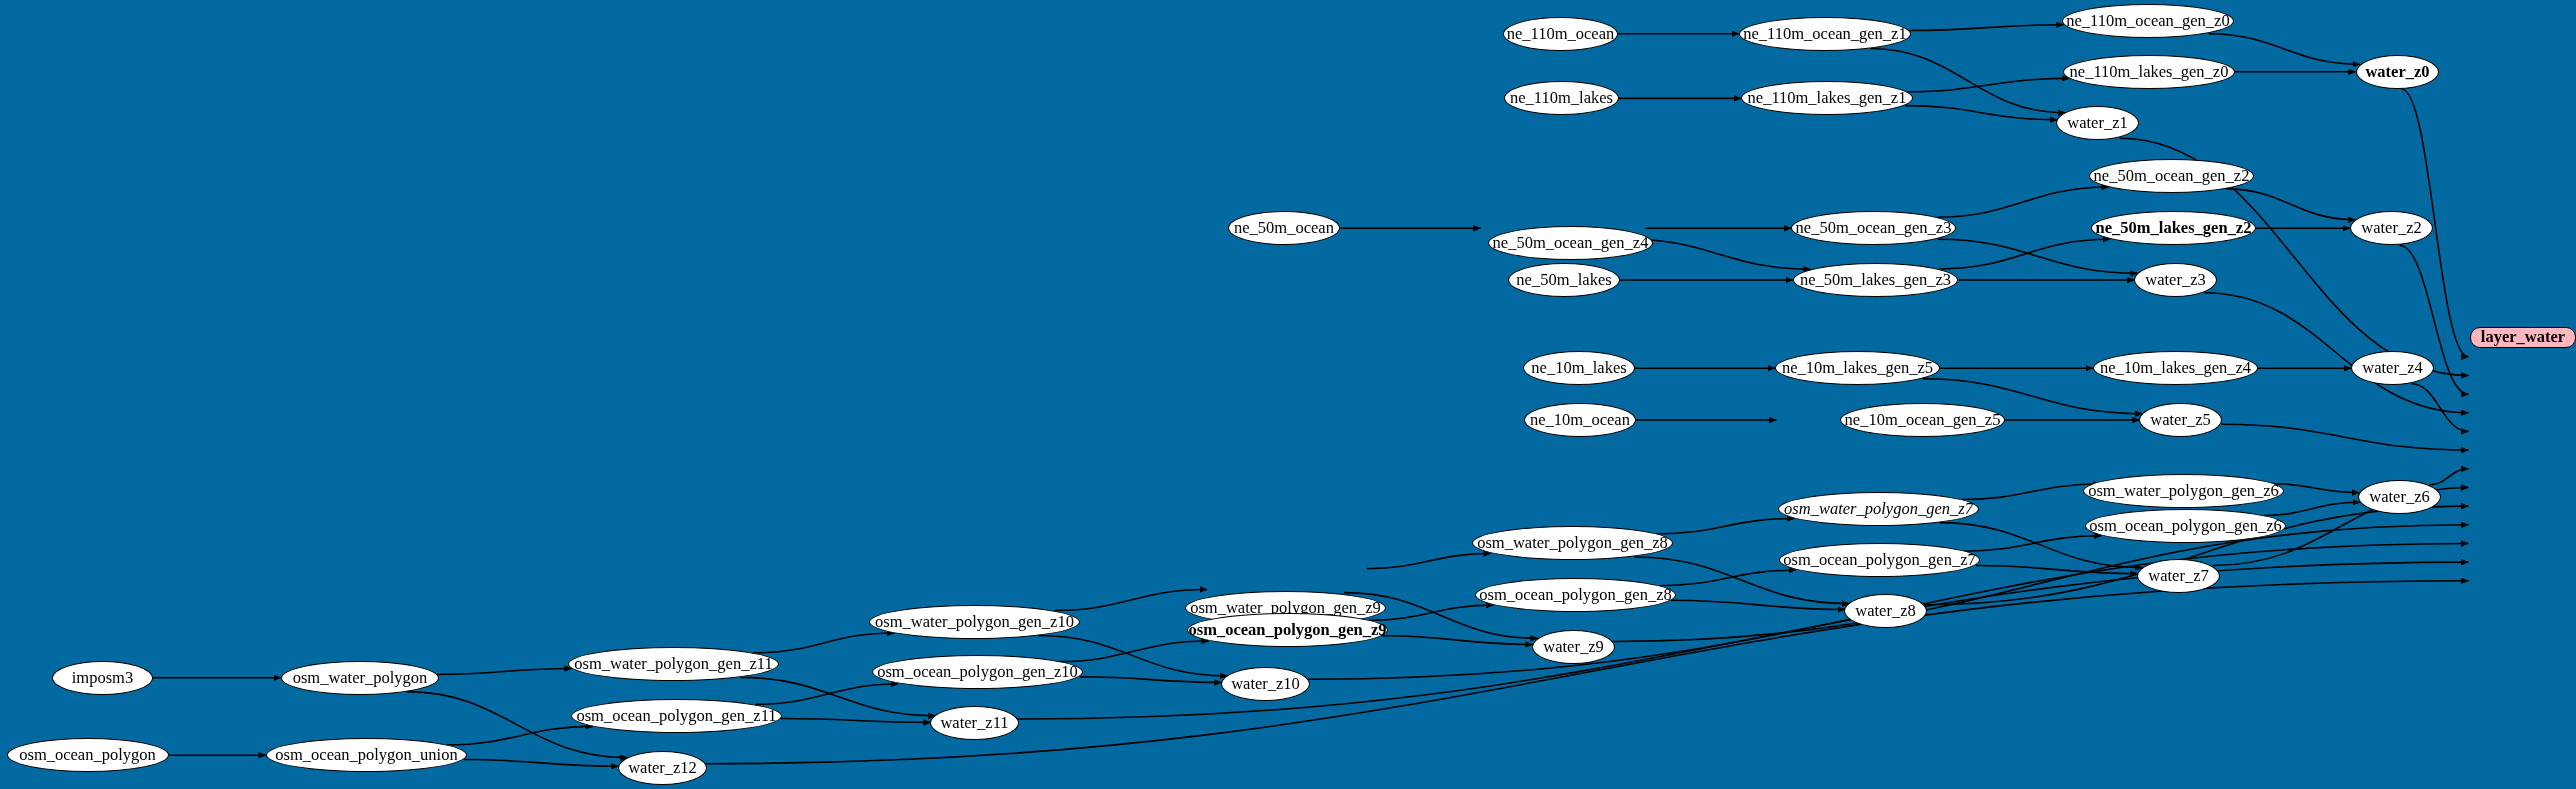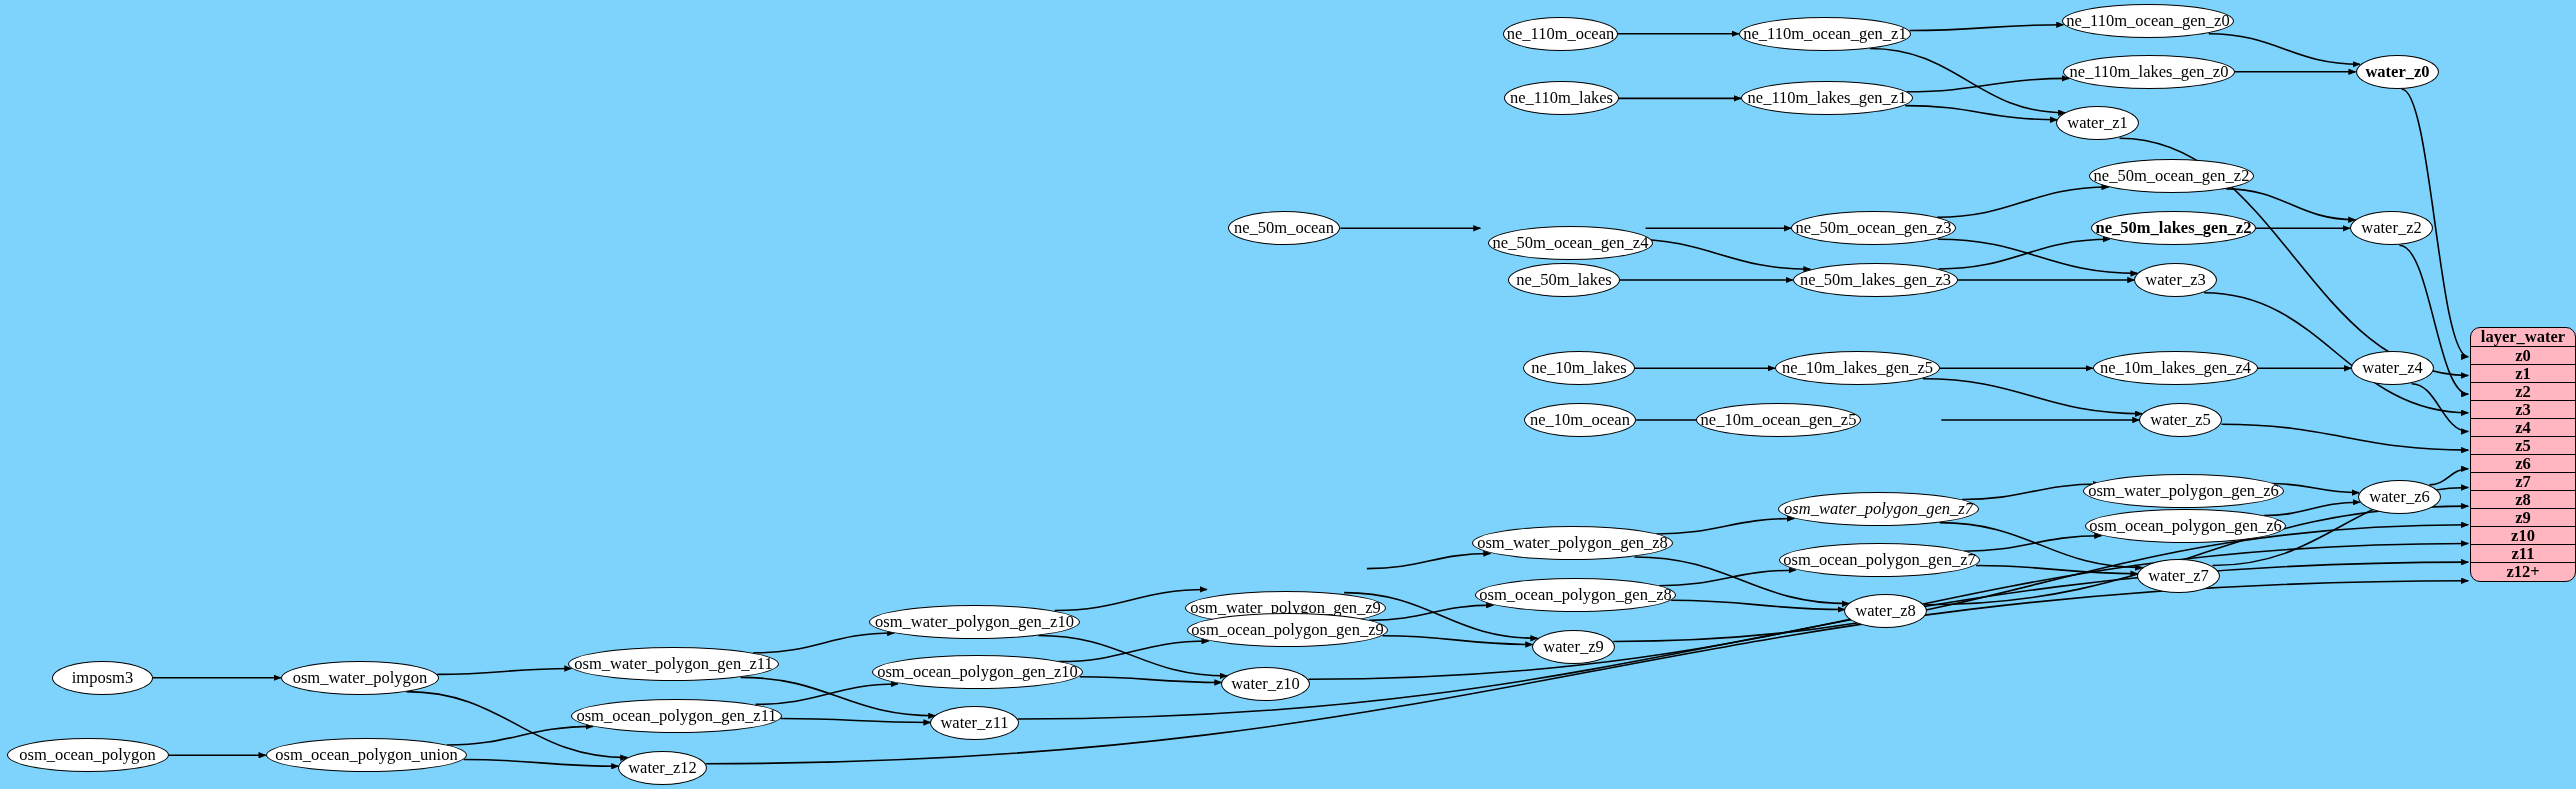--- a/index.html
+++ b/index.html
@@ -1,17 +1,17 @@
 <!DOCTYPE html>
 <html style="font-size:11.5px"><head>
 <meta charset="utf-8">
 <style>
   html,body{margin:0;padding:0;background:#ffffff;}
   body{font-family:"Liberation Serif",serif;}
-  #graph-root{position:relative;width:2576px;height:789px;background:#7dd3fc;overflow:hidden;}
+  #graph-root{position:relative;width:2576px;height:789px;background:#0369a1;overflow:hidden;}
   svg#edges{position:absolute;left:0;top:0;width:2576px;height:789px;}
   .node{position:absolute;display:flex;align-items:center;justify-content:center;
         border:1.4px solid #000;border-radius:50%;background:#fff;
         font-family:"Liberation Serif",serif;font-size:16.5px;color:#000;
         white-space:nowrap;box-sizing:border-box;}
   .legend{position:absolute;border:1.4px solid #000;border-radius:10px;background:#ffb6c1;
           box-sizing:border-box;overflow:hidden;}
   .legend .lg-row{border-bottom:1.4px solid #000;text-align:center;
                   font-family:"Liberation Serif",serif;font-size:16.5px;color:#000;
                   line-height:18px;height:18px;box-sizing:border-box;}
@@ -113,59 +113,44 @@
       <div class="node" style="left: 2350px; top: 211px; width: 83px; height: 34px;">water_z2</div>
       <div class="node" style="left: 1508px; top: 263px; width: 112px; height: 34px;">ne_50m_lakes</div>
       <div class="node" style="left: 1793px; top: 263px; width: 165px; height: 34px;">ne_50m_lakes_gen_z3</div>
       <div class="node" style="left: 2091px; top: 211px; width: 165px; height: 34px; font-weight: bold;">ne_50m_lakes_gen_z2</div>
       <div class="node" style="left: 2134px; top: 263px; width: 83px; height: 34px;">water_z3</div>
       <div class="node" style="left: 1523px; top: 351px; width: 112px; height: 34px;">ne_10m_lakes</div>
       <div class="node" style="left: 1775px; top: 351px; width: 165px; height: 34px;">ne_10m_lakes_gen_z5</div>
       <div class="node" style="left: 2093px; top: 351px; width: 165px; height: 34px;">ne_10m_lakes_gen_z4</div>
       <div class="node" style="left: 2351px; top: 351px; width: 83px; height: 34px;">water_z4</div>
       <div class="node" style="left: 1524px; top: 403px; width: 112px; height: 34px;">ne_10m_ocean</div>
-      <div class="node" style="left: 1696px; top: 403px; width: 165px; height: 34px;">ne_10m_ocean_gen_z5</div>
+      <div class="node" style="left: 1840px; top: 403px; width: 165px; height: 34px;">ne_10m_ocean_gen_z5</div>
       <div class="node" style="left: 2139px; top: 403px; width: 83px; height: 34px;">water_z5</div>
       <div class="node" style="left: 2083px; top: 474px; width: 201px; height: 34px;">osm_water_polygon_gen_z6</div>
       <div class="node" style="left: 1778px; top: 492px; width: 201px; height: 34px; font-style: italic;">osm_water_polygon_gen_z7</div>
       <div class="node" style="left: 2358px; top: 480px; width: 83px; height: 34px;">water_z6</div>
       <div class="node" style="left: 2085px; top: 509px; width: 201px; height: 34px;">osm_ocean_polygon_gen_z6</div>
       <div class="node" style="left: 1472px; top: 526px; width: 201px; height: 34px;">osm_water_polygon_gen_z8</div>
       <div class="node" style="left: 1779px; top: 543px; width: 201px; height: 34px;">osm_ocean_polygon_gen_z7</div>
       <div class="node" style="left: 2137px; top: 559px; width: 83px; height: 34px;">water_z7</div>
       <div class="node" style="left: 1185px; top: 561px; width: 201px; height: 34px; margin-top: 30px;">osm_water_polygon_gen_z9</div>
       <div class="node" style="left: 1475px; top: 578px; width: 201px; height: 34px;">osm_ocean_polygon_gen_z8</div>
       <div class="node" style="left: 869px; top: 605px; width: 211px; height: 34px;">osm_water_polygon_gen_z10</div>
-      <div class="node" style="left: 1187px; top: 613px; width: 201px; height: 34px;">osm_ocean_polygon_gen_z9</div>
+      <div class="node" style="left: 1187px; top: 613px; width: 201px; height: 34px; font-weight: bold;">osm_ocean_polygon_gen_z9</div>
       <div class="node" style="left: 1844px; top: 594px; width: 83px; height: 34px;">water_z8</div>
       <div class="node" style="left: 1532px; top: 630px; width: 83px; height: 34px;">water_z9</div>
       <div class="node" style="left: 568px; top: 647px; width: 211px; height: 34px;">osm_water_polygon_gen_z11</div>
       <div class="node" style="left: 872px; top: 655px; width: 211px; height: 34px;">osm_ocean_polygon_gen_z10</div>
       <div class="node" style="left: 281px; top: 661px; width: 158px; height: 34px;">osm_water_polygon</div>
       <div class="node" style="left: 52px; top: 661px; width: 101px; height: 34px;">imposm3</div>
       <div class="node" style="left: 1221px; top: 667px; width: 89px; height: 34px;">water_z10</div>
       <div class="node" style="left: 571px; top: 699px; width: 211px; height: 34px;">osm_ocean_polygon_gen_z11</div>
       <div class="node" style="left: 930px; top: 706px; width: 89px; height: 34px;">water_z11</div>
       <div class="node" style="left: 6.5px; top: 738px; width: 162px; height: 34px;">osm_ocean_polygon</div>
       <div class="node" style="left: 266px; top: 738px; width: 201px; height: 34px;">osm_ocean_polygon_union</div>
       <div class="node" style="left: 618px; top: 751px; width: 89px; height: 34px;">water_z12</div>
     </div>
 
   <div class="legend" id="legend-box" style="left: 2470px; top: 327px; width: 106px; font-weight: bold;">
     <div class="lg-row lg-title">layer_water</div>
-    <div id="legend-rows">
-        <div class="lg-row">z0</div>
-        <div class="lg-row">z1</div>
-        <div class="lg-row">z2</div>
-        <div class="lg-row">z3</div>
-        <div class="lg-row">z4</div>
-        <div class="lg-row">z5</div>
-        <div class="lg-row">z6</div>
-        <div class="lg-row">z7</div>
-        <div class="lg-row">z8</div>
-        <div class="lg-row">z9</div>
-        <div class="lg-row">z10</div>
-        <div class="lg-row">z11</div>
-        <div class="lg-row">z12+</div>
-      </div>
   </div>
 </div>
 
 
 </body></html>

